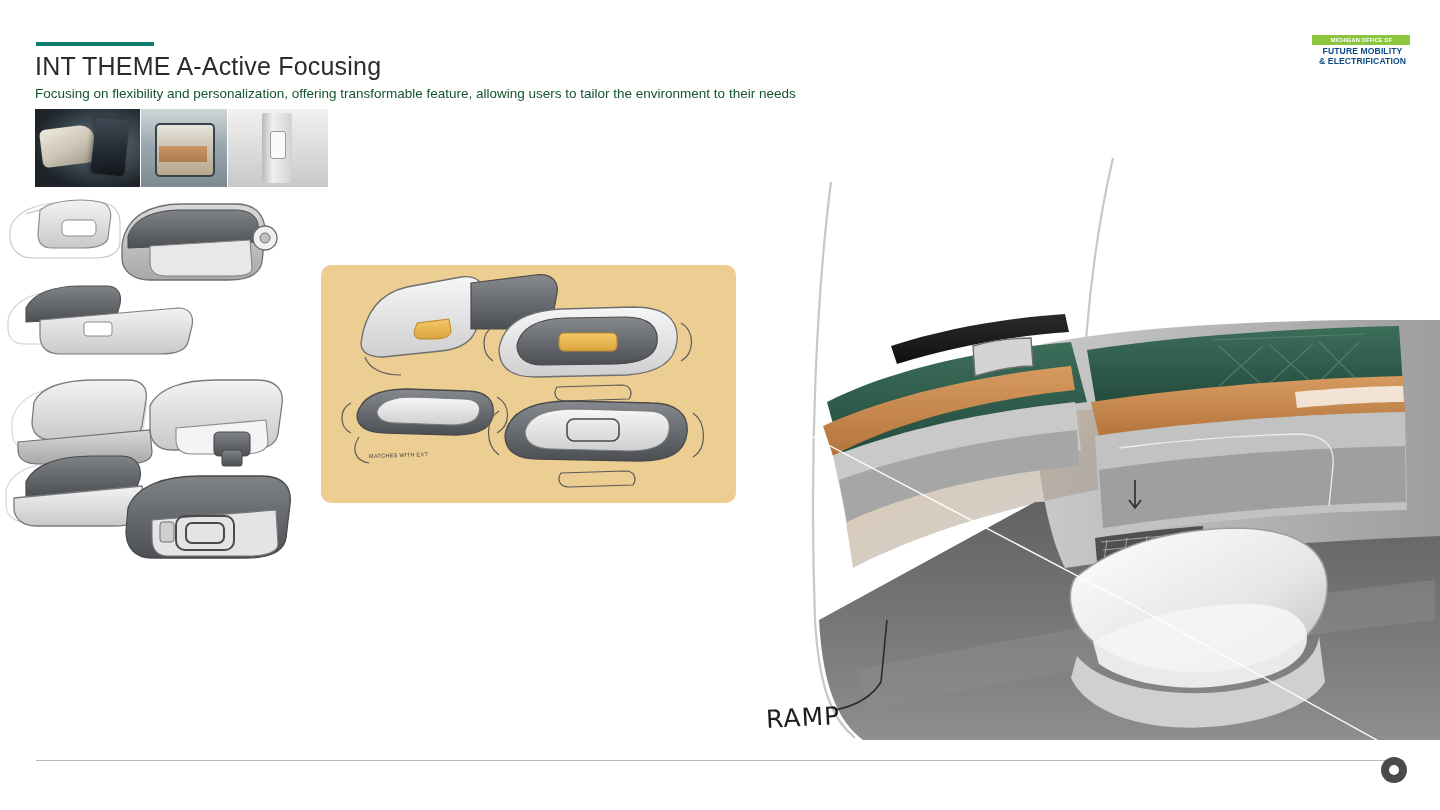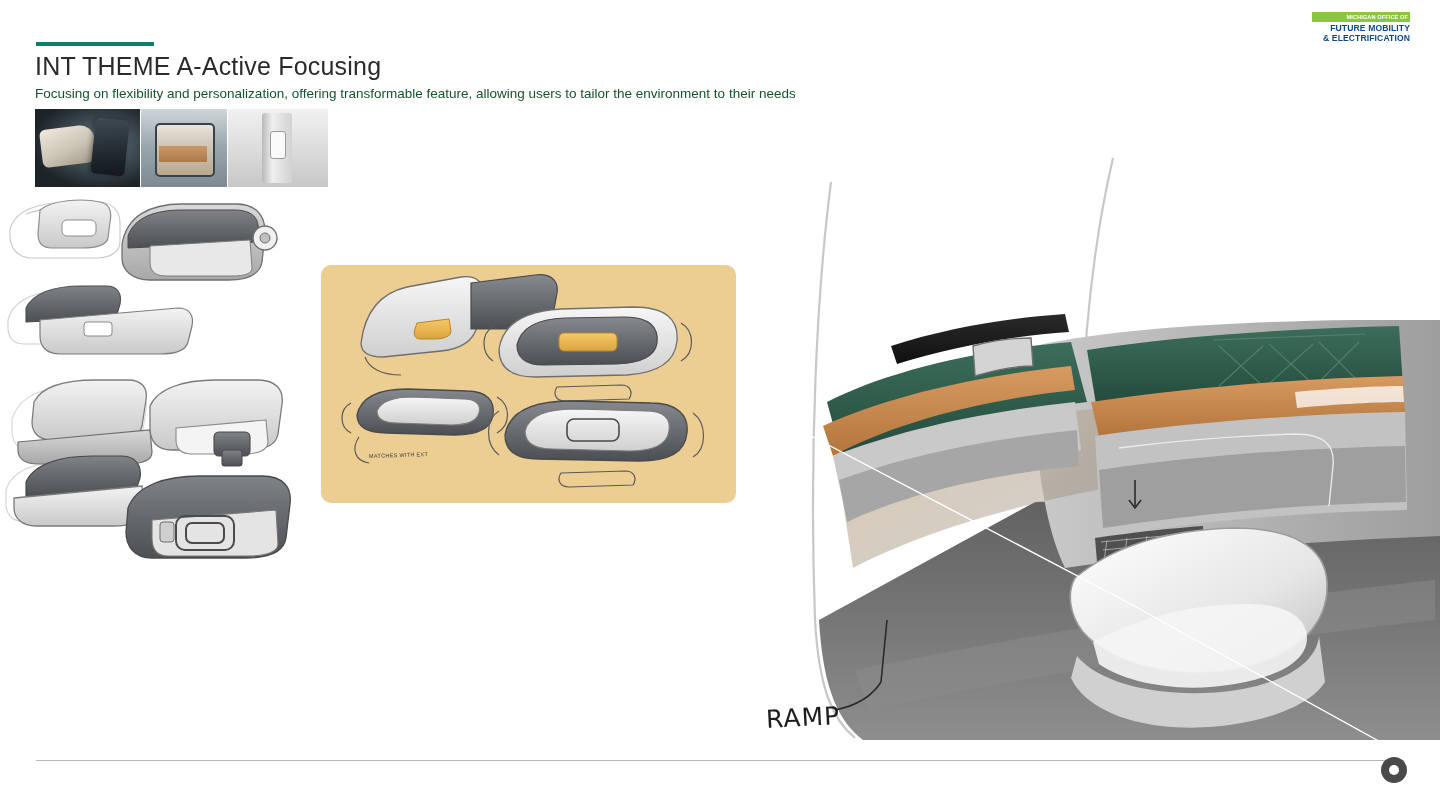--- a/index.html
+++ b/index.html
@@ -42,23 +42,23 @@
     font-size: 13.5px;
     color: #14532d;
     font-weight: 400;
     white-space: nowrap;
   }
 
   
   .logo-block {
     position: absolute;
     right: 30px;
-    top: 12px;
+    top: 35px;
     width: 98px;
-    text-align: right;
+    text-align: center;
   }
   .logo-top-bar {
     background: #8cc63e;
     color: #ffffff;
     font-size: 5.6px;
     font-weight: bold;
     letter-spacing: 0.1px;
     padding: 1.5px 2px 1.5px 3px;
     line-height: 1.2;
   }

